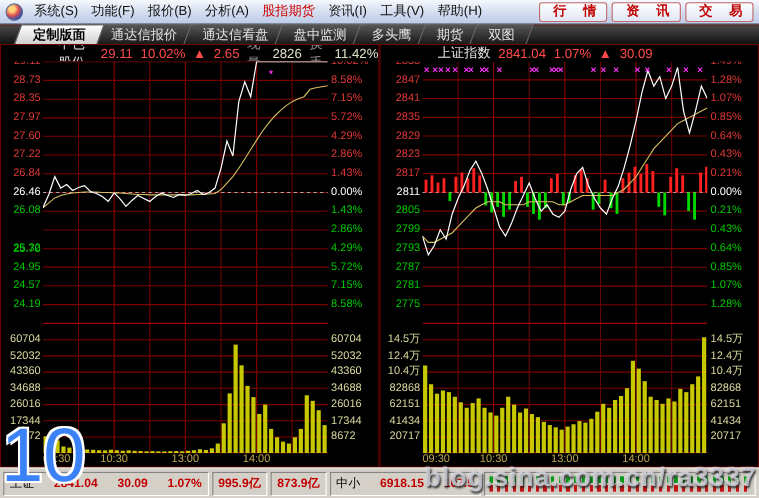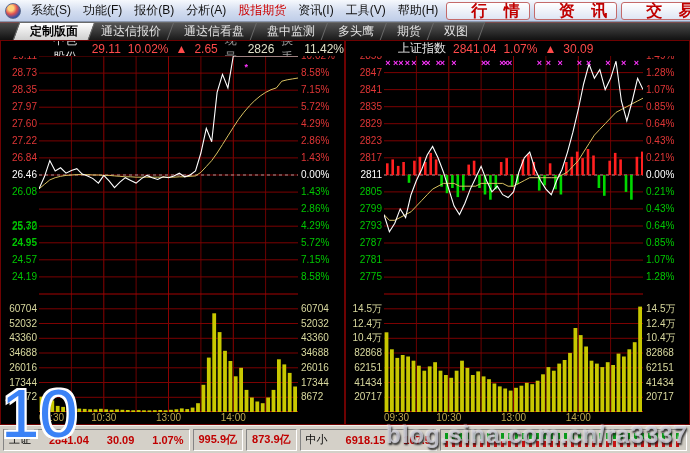--- a/index.html
+++ b/index.html
@@ -9,22 +9,22 @@
   
   .menubar{height:22px;background:linear-gradient(#f6f9fd,#d2dcef 55%,#bfcde8);
            display:flex;align-items:center;padding:0 3px;font-size:12px;color:#111;
            border-bottom:1px solid #8a96ad;box-sizing:border-box;}
   .logo{width:14px;height:14px;border-radius:50%;margin:0 4px 0 2px;flex:0 0 auto;
         background:radial-gradient(circle at 35% 30%,#ffd27a 0 20%,#e05050 45%,#2b4fae 75%,#12265e);border:1px solid #5a6a90;}
   .menu-item{padding:1px 6px;white-space:nowrap;cursor:default;}
   .menu-item.red{color:#cc0000;}
   .spacer{flex:1;}
   .quick-btn{border:1px solid #c46a6a;border-radius:3px;background:linear-gradient(#ffffff,#dfe6f4);
-             color:#c00000;font-size:16px;font-weight:bold;letter-spacing:6px;
-             padding:0 3px 0 24px;margin:0 2px;height:16px;line-height:15px;white-space:nowrap;}
+             color:#c00000;font-size:12px;font-weight:bold;letter-spacing:6px;
+             padding:0 3px 0 12px;margin:0 2px;height:16px;line-height:15px;white-space:nowrap;}
 
   
   .tabbar{height:18px;background:linear-gradient(#4a4a4a,#111);display:flex;align-items:flex-end;
           padding-left:16px;border-top:1px solid #7d4b4b;box-sizing:border-box;}
   .tab{height:17px;line-height:16px;padding:0 13px;color:#e2e2e2;font-size:12px;
        background:linear-gradient(#555,#1a1a1a);transform:skewX(-20deg);
        border:1px solid #6a6a6a;border-bottom:none;margin-right:-5px;white-space:nowrap;}
   .tab>span{display:inline-block;transform:skewX(20deg);}
   .tab.active{background:linear-gradient(#ffffff,#cfcfcf);color:#000;position:relative;z-index:2;font-weight:bold;}
 
@@ -123,21 +123,21 @@
         <div class="axl" style="top: 12.1026px; color: rgb(224, 54, 54);">28.73</div>
         <div class="axl" style="top: 29.1603px; color: rgb(224, 54, 54);">28.35</div>
         <div class="axl" style="top: 46.218px; color: rgb(224, 54, 54);">27.97</div>
         <div class="axl" style="top: 62.8269px; color: rgb(224, 54, 54);">27.60</div>
         <div class="axl" style="top: 79.8846px; color: rgb(224, 54, 54);">27.22</div>
         <div class="axl" style="top: 96.9423px; color: rgb(224, 54, 54);">26.84</div>
         <div class="axl" style="top: 114px; color: rgb(255, 255, 255);">26.46</div>
         <div class="axl" style="top: 131.058px; color: rgb(0, 200, 0);">26.08</div>
         <div class="axl" style="top: 148.115px; color: rgb(0, 200, 0); margin-top: 18px;">25.70</div>
         <div class="axl" style="top: 165.173px; color: rgb(0, 200, 0);">25.32</div>
-        <div class="axl" style="top: 181.782px; color: rgb(0, 200, 0); font-weight: bold;">24.95</div>
+        <div class="axl" style="top: 181.782px; color: rgb(0, 200, 0);">24.95</div>
         <div class="axl" style="top: 198.84px; color: rgb(0, 200, 0);">24.57</div>
         <div class="axl" style="top: 215.897px; color: rgb(0, 200, 0);">24.19</div>
         <div class="axl" style="top: 247.75px; color: rgb(216, 216, 158);">60704</div>
         <div class="axl" style="top: 262.5px; color: rgb(216, 216, 158);">52032</div>
         <div class="axl" style="top: 277.25px; color: rgb(216, 216, 158);">43360</div>
         <div class="axl" style="top: 292px; color: rgb(216, 216, 158);">34688</div>
         <div class="axl" style="top: 306.75px; color: rgb(216, 216, 158);">26016</div>
         <div class="axl" style="top: 321.5px; color: rgb(216, 216, 158);">17344</div>
         <div class="axl" style="top: 336.25px; color: rgb(216, 216, 158);">8672</div>
       </div>

